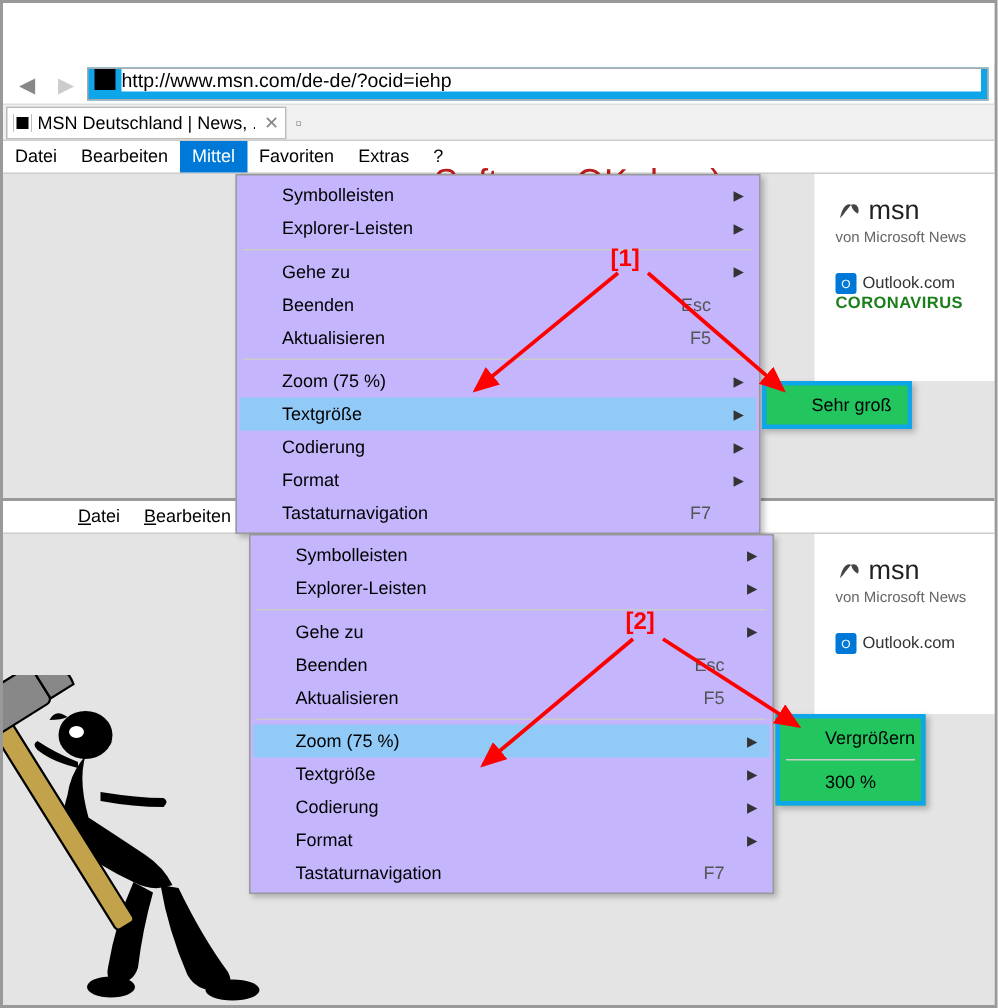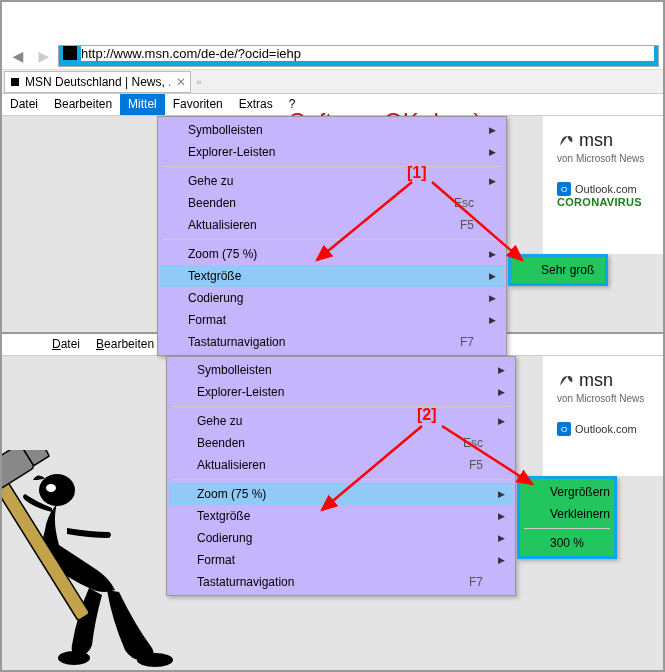--- a/index.html
+++ b/index.html
@@ -344,23 +344,20 @@
         <div class="dd-row">
           <span>Tastaturnavigation</span>
           <span class="shortcut">F7</span>
         </div>
       </div>
 
     <div class="submenu" id="sm2" style="left: 515px; top: 120px; width: 100px;">
         <div class="dd-row">
           <span>Vergrößern</span>
         </div>
-        <div class="dd-row">
-          <span>Verkleinern</span>
-        </div>
         <div class="dd-sep"></div>
         <div class="dd-row">
           <span>300 %</span>
         </div>
       </div>
 
     <div class="msn-panel" style="top: 0; height: 120px;">
       <div class="msn-logo">
         <svg viewBox="0 0 24 24">
             <path fill="#444" d="M4 18 C6 8 10 4 14 6 C10 10 8 14 4 18 Z M14 6 C18 4 22 8 20 14 C16 12 14 8 14 6 Z"></path>

